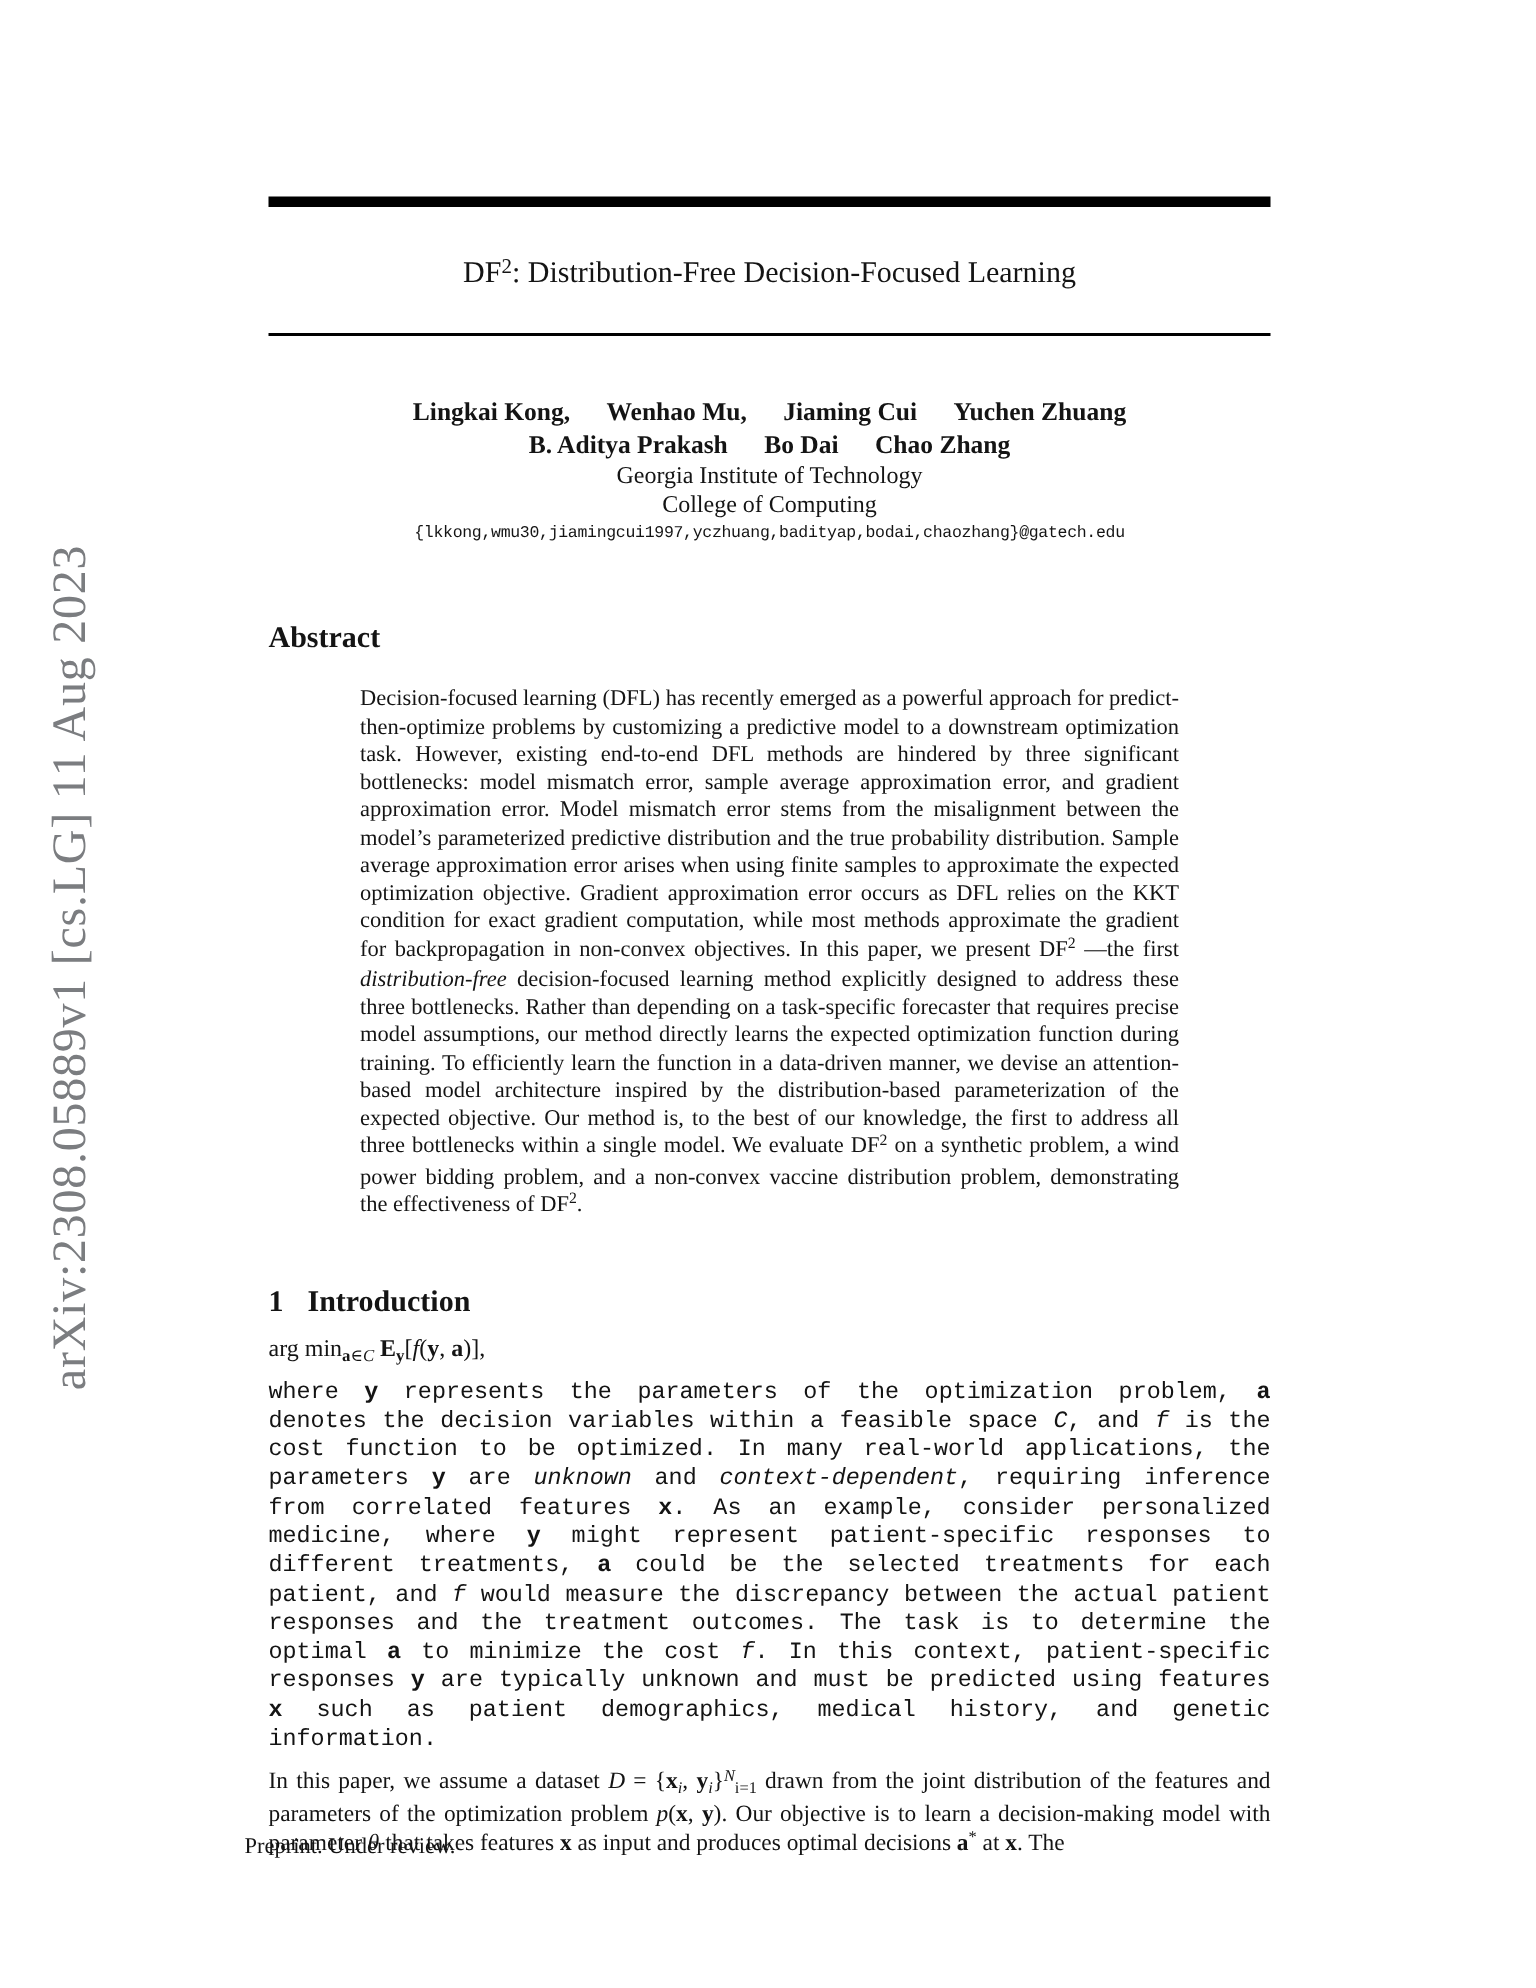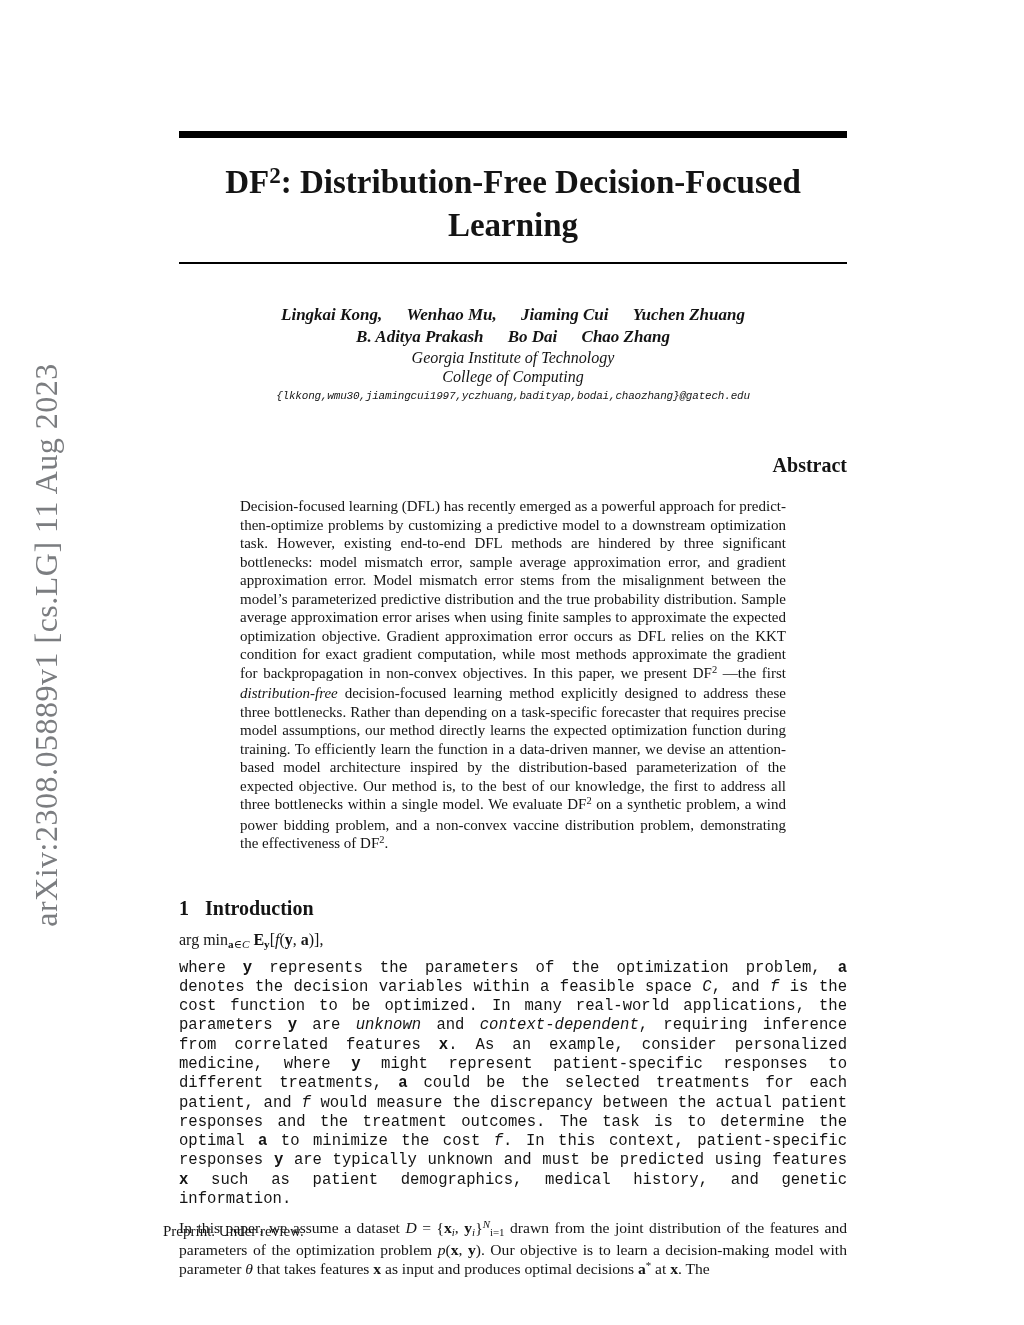--- a/index.html
+++ b/index.html
@@ -24,36 +24,36 @@
   }
 
   .content { position: absolute; left: 179px; top: 0; width: 668px; }
 
   .rule-thick { margin-top: 131px; height: 7px; background: #000; }
   .rule-thin  { margin-top: 17px;  height: 2px; background: #000; }
 
   .title {
     margin: 24px 0 0 0;
     text-align: center;
-    font-size: 33px;
-    font-weight: bold;
+    font-size: 20px;
+    font-weight: normal;
     line-height: 40px;
   }
 
-  .authors { margin-top: 40px; text-align: center; font-style: italic; }
+  .authors { margin-top: 40px; text-align: center; }
   .author-row { font-weight: bold; font-size: 17px; line-height: 22px; }
   .author-name { display: inline-block; margin: 0 10px; }
   .affil { font-size: 16px; line-height: 19px; }
   .email {
     font-family: "Liberation Mono", "DejaVu Sans Mono", monospace;
     font-size: 11px; line-height: 19px; margin-top: 1px;
     letter-spacing: -0.2px;
   }
 
-  .abstract-heading { margin: 48px 0 0 0; text-align: right; font-size: 20px; font-weight: bold; font-family: Liberation Serif, serif; }
+  .abstract-heading { margin: 48px 0 0 0; text-align: left; font-size: 20px; font-weight: bold; font-family: Liberation Serif, serif; }
   .abstract-body {
     width: 546px; margin: 20px auto 0 auto;
     text-align: justify;
     font-size: 15px; line-height: 18.5px;
   }
 
   .section-heading { margin: 42px 0 0 0; font-size: 20px; font-weight: bold; }
   .sec-num { margin-right: 16px; }
 
   .par { margin: 22px 0 0 0; text-align: justify; font-size: 15.6px; line-height: 19.3px; }

